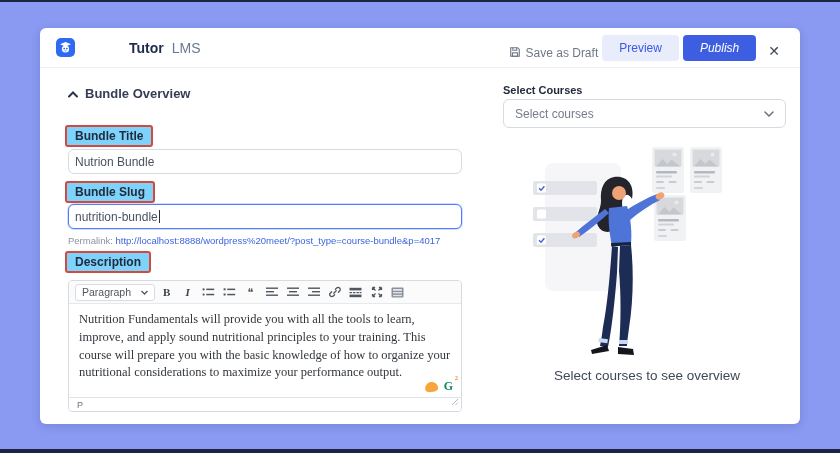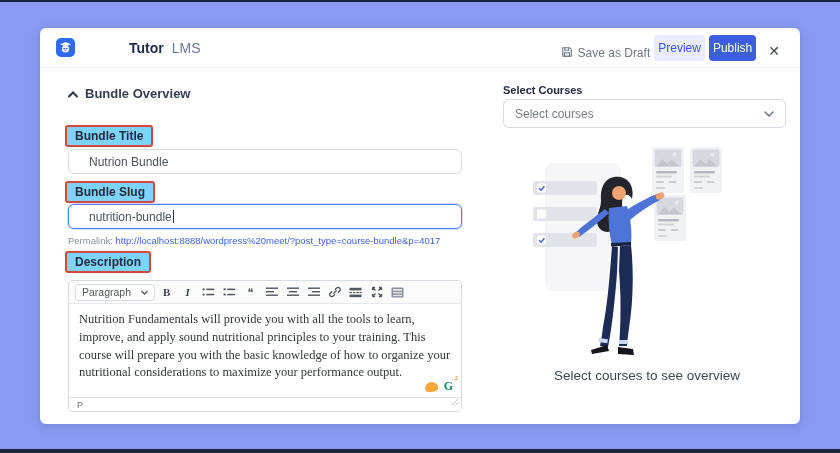--- a/index.html
+++ b/index.html
@@ -18,37 +18,37 @@
          display:flex; align-items:center; padding:0 16px; border-bottom:1px solid #eef0f4; }
   .brand { display:flex; align-items:center; gap:6px; }
   .brand-badge { width:19px; height:19px; border-radius:5px; background:#2f6bf2;
                  display:flex; align-items:center; justify-content:center; }
   .brand-name { font-size:14px; font-weight:700; color:#1d2b4f;margin-left:48px; }
   .brand-suffix { font-size:14px; font-weight:400; color:#6a7892; margin-left:2px; }
   .hdr-actions { margin-left:auto; display:flex; align-items:flex-end; gap:4px; }
   .save-draft { display:flex; align-items:center; gap:5px; font-size:12px; color:#6f7787;
                 background:none; border:none; cursor:pointer; font-family:inherit; }
   .btn { font-family:inherit; font-size:12px; border:none; border-radius:4px;
-         padding:6px 4px; cursor:pointer; }
+         padding:6px 17px; cursor:pointer; }
   .btn-preview { background:#e9edfb; color:#3a57e8; }
-  .btn-publish { background:#3d5ee1; color:#ffffff; }
+  .btn-publish { background:#3d5ee1; color:#ffffff;font-style:italic; }
   .close-x { font-size:14px; color:#3f4756; background:none; border:none; cursor:pointer;
              margin-left:4px; padding:2px 4px; }
   .section-head { position:absolute; left:28px; top:56px; display:flex; align-items:center; gap:7px; }
   .section-title { font-size:13px; font-weight:700; color:#343e52; }
 
   .red-box { display:inline-block; border:2px solid #d4493c; border-radius:3px;
              background:#7dd3fc; padding:2px 8px; font-size:12px; font-weight:700; color:#222b3c; }
   .lbl-title { position:absolute; left:25px; top:97px; }
   .lbl-slug  { position:absolute; left:25px; top:153px; }
   .lbl-desc  { position:absolute; left:25px; top:223px; }
 
   .text-input { position:absolute; left:28px; width:394px; height:25px;
                 border:1px solid #d6dae1; border-radius:6px; background:#fff;
-                font-family:inherit; font-size:12px; color:#4a5260; padding:0 20px;
+                font-family:inherit; font-size:12px; color:#4a5260; padding:0 6px;
                 display:flex; align-items:center; }
   .input-title { top:121px; }
   .input-slug { top:176px; border:1px solid #4f7df9; box-shadow:0 0 0 1px rgba(79,125,249,.25); }
   .caret { display:inline-block; width:1px; height:13px; background:#273042; margin-left:1px; }
 
   .permalink { position:absolute; left:28px; top:207px; font-size:9.5px; color:#8a93a6; }
   .permalink a { color:#3e64de; text-decoration:none; }
 
   
   .editor { position:absolute; left:28px; top:252px; width:394px; height:132px;

